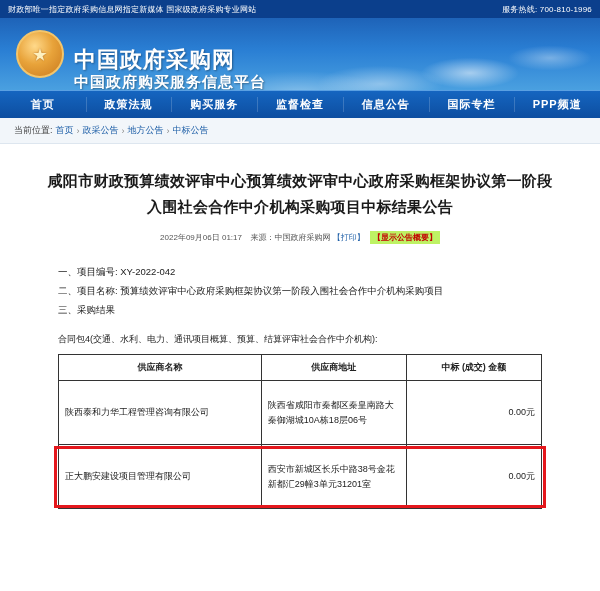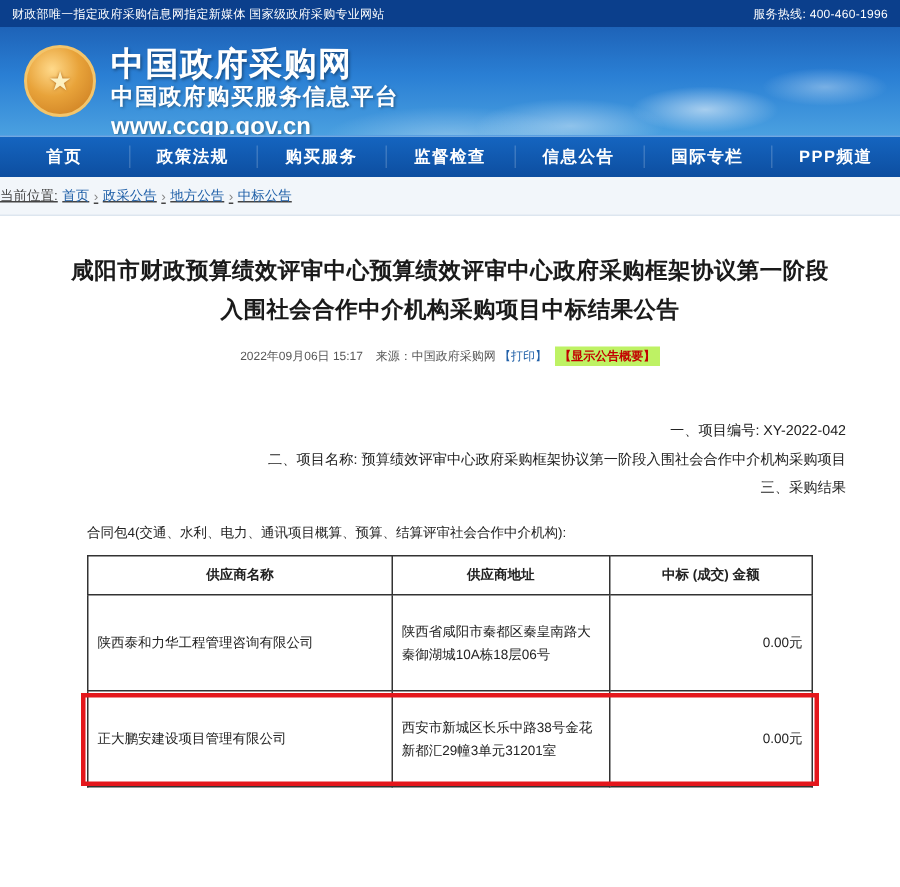--- a/index.html
+++ b/index.html
@@ -56,21 +56,21 @@
     display: flex; align-items: center; justify-content: center;
     color: #8c3b0b;
     font-size: 9px;
     font-weight: bold;
     text-align: center;
     line-height: 1;
   }
   .emblem .star { font-size: 15px; color: #fdf0c0; text-shadow: 0 0 2px #a85c12; }
   .banner-text {
     position: absolute;
-    left: 74px; top: 12px;
+    left: 74px; top: 29px;
     color: #ffffff;
   }
   .banner-title {
     font-size: 22px;
     font-weight: bold;
     letter-spacing: 1px;
     text-shadow: 1px 1px 2px rgba(0,0,0,.35);
     line-height: 1.15;
   }
   .banner-sub {
@@ -116,23 +116,23 @@
     background: rgba(255,255,255,.18);
   }
 
   
   .crumbbar {
     height: 26px;
     background: #f2f6fa;
     border-bottom: 1px solid #dde6ef;
     display: flex;
     align-items: center;
+    padding-left: 14px;
     font-size: 9px;
     color: #444;
-    text-decoration: underline;
   }
   .crumbbar a { color: #2060a8; text-decoration: none; }
   .crumb-sep { margin: 0 3px; color: #888; }
 
   
   .content {
     padding: 14px 36px 0 36px;
   }
   .doc-title {
     text-align: center;
@@ -153,26 +153,25 @@
   .meta .tagbox {
     display: inline-block;
     background: #bef264;
     color: #c20000;
     font-weight: bold;
     padding: 1px 3px;
     margin-left: 3px;
   }
 
   .body-text {
-    margin-top: 34px;
+    margin-top: 18px;
     font-size: 9.5px;
     color: #222;
     line-height: 2.0;
     padding-left: 22px;
-    text-align: right;
   }
   .body-text .ln { white-space: nowrap; }
 
   .pkg-line {
     margin-top: 14px;
     padding-left: 22px;
     font-size: 9px;
     color: #222;
   }
 
@@ -208,21 +207,21 @@
     pointer-events: none;
   }
 </style>
 </head>
 <body>
 
 <div class="page">
 
   <div class="topbar">
     <span class="left">财政部唯一指定政府采购信息网指定新媒体 国家级政府采购专业网站</span>
-    <span class="right">服务热线: 400-460-1996</span>
+    <span class="right">服务热线: 700-810-1996</span>
   </div>
 
   <div class="banner">
     <div class="clouds"></div>
     <div class="emblem">
       <span class="star">★</span>
     </div>
     <div class="banner-text">
       <div class="banner-title">中国政府采购网</div>
       <div class="banner-sub">中国政府购买服务信息平台</div>
@@ -250,21 +249,21 @@
     <a href="#">地方公告</a>
     <span class="crumb-sep">›</span>
     <a href="#">中标公告</a>
   </div>
 
   <div class="content">
 
     <div class="doc-title">咸阳市财政预算绩效评审中心预算绩效评审中心政府采购框架协议第一阶段入围社会合作中介机构采购项目中标结果公告</div>
 
     <div class="meta">
-      <span>2022年09月06日 15:17</span>
+      <span>2022年09月06日 01:17</span>
       <span style="display:inline-block;width:4px"></span>
       <span>来源：中国政府采购网</span>
       <span class="lnk">【打印】</span>
       <span class="tagbox">【显示公告概要】</span>
     </div>
 
     <div class="body-text">
       <div class="ln">一、项目编号: XY-2022-042</div>
       <div class="ln">二、项目名称: 预算绩效评审中心政府采购框架协议第一阶段入围社会合作中介机构采购项目</div>
       <div class="ln">三、采购结果</div>

